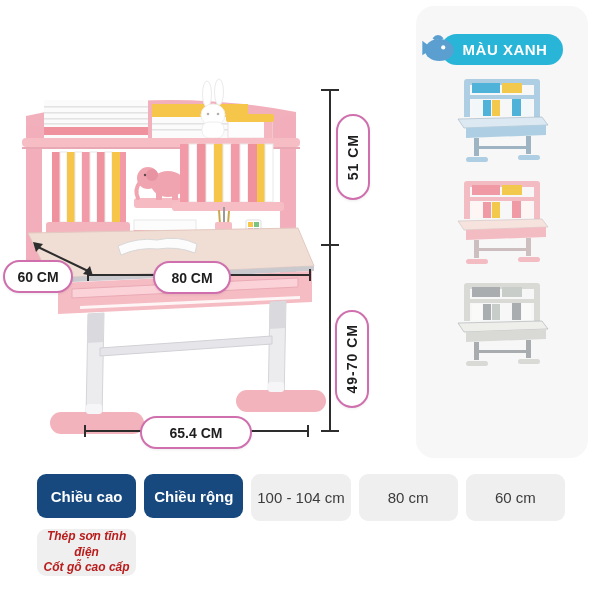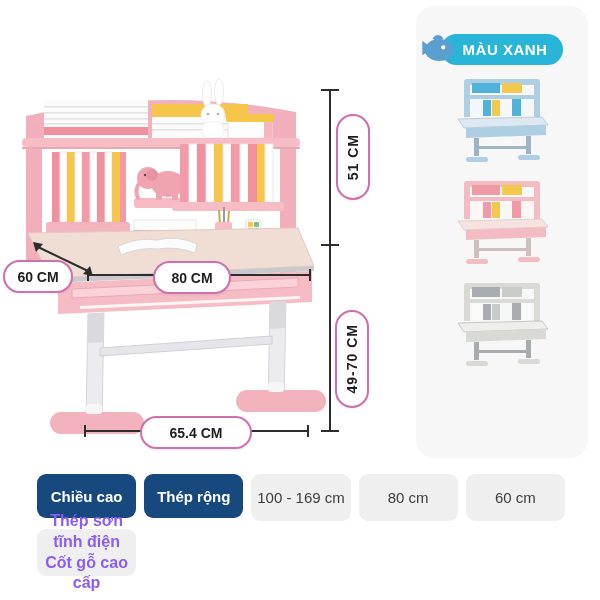--- a/index.html
+++ b/index.html
@@ -27,21 +27,21 @@
   .mascot{position:absolute;left:-20px;top:-2px;width:34px;height:36px;}
   .thumb{margin:6px 0 4px 0;}
 
   
   .spec{position:absolute;left:37px;top:474px;width:528px;
         display:grid;grid-template-columns:repeat(5,1fr);gap:8px 8px;}
   .spec .cell{display:flex;flex-direction:column;align-items:center;justify-content:center;
               border-radius:9px;text-align:center;}
   .spec .head{height:44px;background:var(--navy,#17497e);color:#fff;font-size:15px;font-weight:600;}
   .spec .val{height:47px;background:#efefef;color:#3c3c3c;font-size:15px;}
-  .spec .val.small{font-size:16px;line-height:1.3;font-weight:600;color:#8b5cf6;}
+  .spec .val.small{font-size:12px;line-height:1.3;font-weight:600;color:#b91c1c;font-style:italic;}
 </style>
 </head>
 <body>
 
 <div class="page">
 
   <div class="figure">
     <svg width="400" height="395" viewBox="0 0 400 395">
 
       <g>
@@ -283,23 +283,23 @@
         <rect x="76" y="63" width="5" height="18" fill="var(--lg)"></rect>
         <rect x="27" y="73" width="51" height="3" fill="var(--lg)"></rect>
         <rect x="16" y="84" width="22" height="5" rx="2.5" fill="var(--f1)"></rect>
         <rect x="68" y="82" width="22" height="5" rx="2.5" fill="var(--f1)"></rect>
       </svg>
     </div>
   </div>
 
   <div class="spec" style="--navy: #17497e;">
     <div class="cell head">Chiều cao</div>
-    <div class="cell head">Thép rộng</div>
-
-    <div class="cell val">100 - 169 cm</div>
+    <div class="cell head">Chiều rộng</div>
+
+    <div class="cell val">100 - 104 cm</div>
     <div class="cell val">80 cm</div>
     <div class="cell val">60 cm</div>
     <div class="cell val small">
       <span>Thép sơn tĩnh điện</span>
       <span>Cốt gỗ cao cấp</span>
     </div>
   </div>
 </div>
 
 </body></html>

